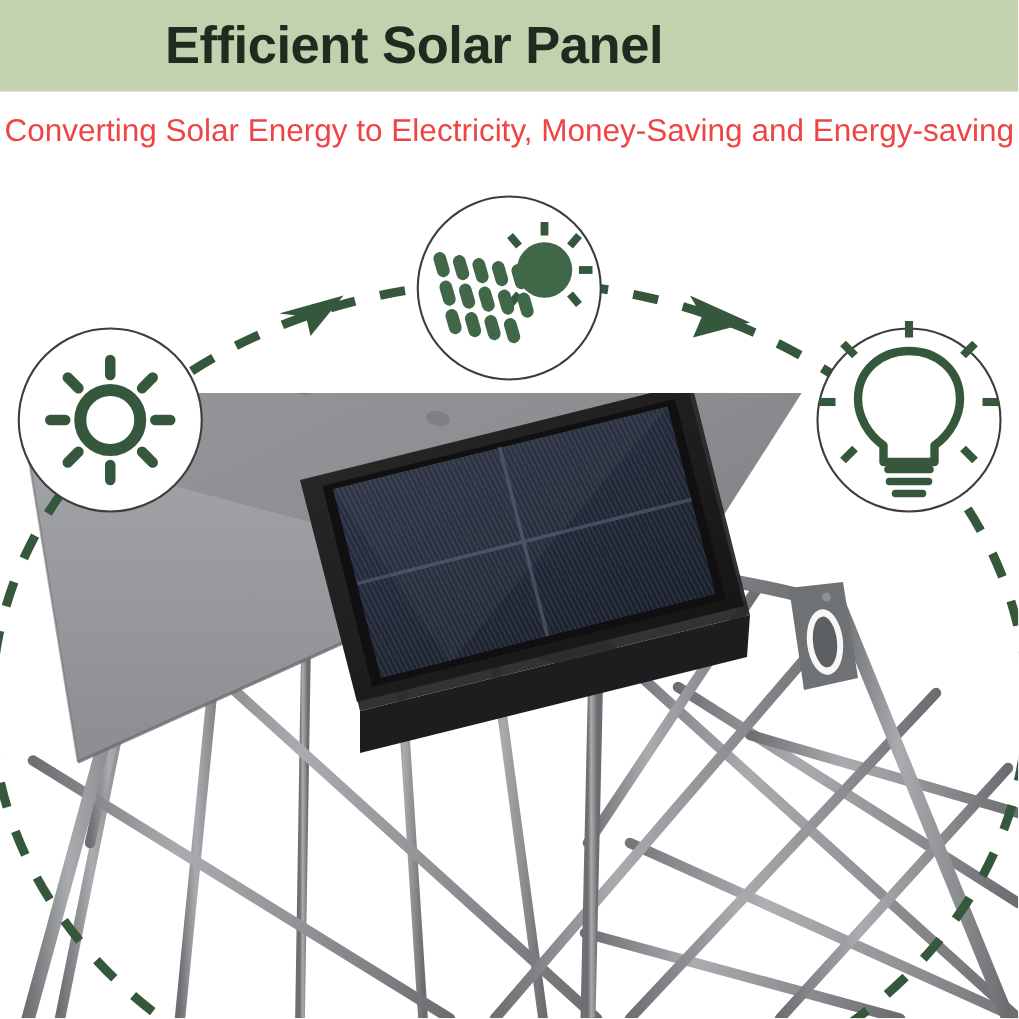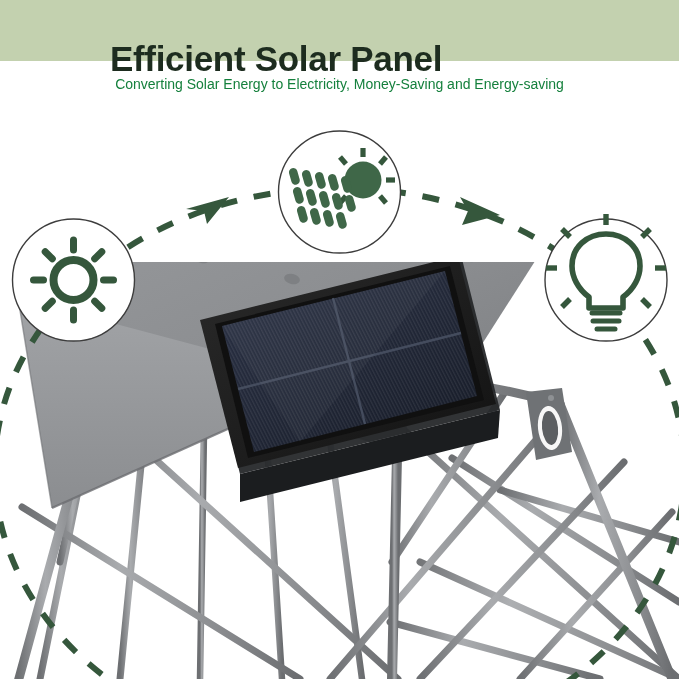--- a/index.html
+++ b/index.html
@@ -25,28 +25,27 @@
   }
   #page-title {
     position:absolute; left:0; top:0;
     width:552px; height:61px;
     display:flex; align-items:center; justify-content:center;
     font-size:35px;
     font-weight:bold;
     letter-spacing:-0.3px;
     color:#1d2c1f;
     white-space:nowrap;
-    margin-top:28px;
   }
   #page-subtitle {
     position:absolute; left:0; top:76px;
     width:679px;
     text-align:center;
-    font-size:14px;
-    color:#15803d;
+    font-size:21px;
+    color:#ef4444;
     white-space:nowrap;
   }
 
   
   #diagram-layer {
     position:absolute; left:0; top:0;
     width:679px; height:679px;
     pointer-events:none;
   }
 

